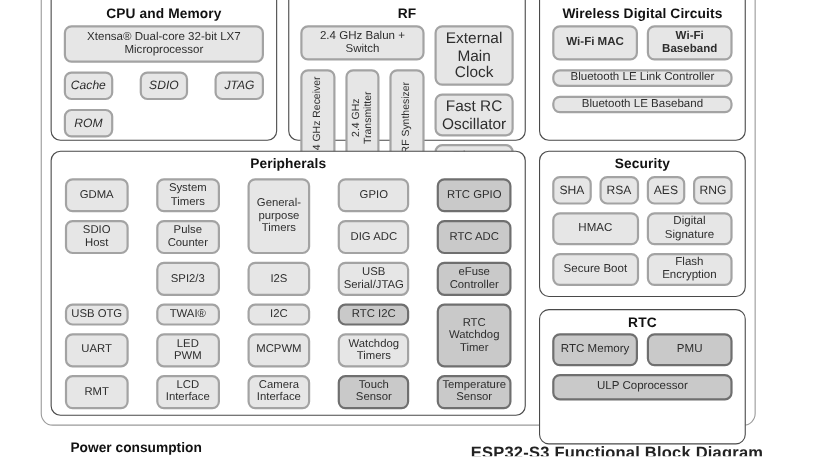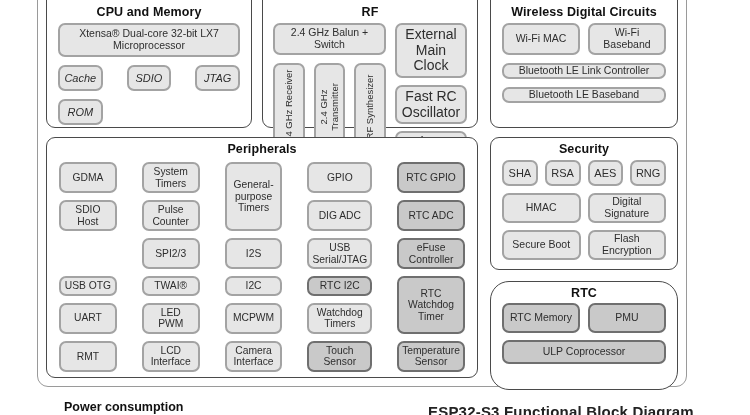--- a/index.html
+++ b/index.html
@@ -28,21 +28,21 @@
     padding:2px 3px; box-sizing:border-box;
   }
   .box.dark { background:#c9c9c9; border-color:#6f6f6f; }
 
   
   #sec-cpu      { left:46px;  top:-12px; width:206px; height:140px; }
   #sec-rf       { left:262px; top:-12px; width:216px; height:140px; }
   #sec-wireless { left:490px; top:-12px; width:188px; height:140px; }
   #sec-periph   { left:46px;  top:137px; width:432px; height:241px; }
   #sec-security { left:490px; top:137px; width:188px; height:133px; }
-  #sec-rtc      { left:490px; top:281px; width:188px; height:109px;border-radius:19px;  }
+  #sec-rtc      { left:490px; top:281px; width:188px; height:123px;  }
 
   
   .cpu-body { padding:4px 11px 0; }
   .cpu-proc { height:34px; margin-bottom:8px; }
   .cpu-grid { display:grid; grid-template-columns:1fr 1fr 1fr; gap:8px 24px;font-style:italic; }
   .cpu-grid .box { height:26px; font-size:11px; }
 
   
   .rf-body { display:flex; gap:9px; padding:4px 10px 0; }
   .rf-left { flex:1; display:flex; flex-direction:column; }
@@ -52,21 +52,21 @@
   .vbox span {
     position:absolute; left:50%; top:50%; width:84px;
     transform:translate(-50%,-50%) rotate(-90deg);
     text-align:center; font-size:9.5px; line-height:1.15;
   }
   .rf-right { width:72px; display:flex; flex-direction:column; gap:7px; }
   .rf-right .box { flex:1; font-size:14px; }
 
   
   .wl-body { padding:4px 11px 0; display:flex; flex-direction:column; gap:8px; }
-  .wl-row { display:flex; gap:8px; }
+  .wl-row { display:flex; gap:8px;font-weight:bold; }
   .wl-row .box { flex:1; height:32px; }
   .wl-wide { height:16px; }
 
   
   .per-grid {
     display:grid; grid-template-columns:repeat(5,1fr); grid-template-rows:repeat(6,1fr);
     gap:7px 25px; margin:6px 12px 0; height:206px;
   }
   .per-grid .box { font-size:10.3px; }
 

